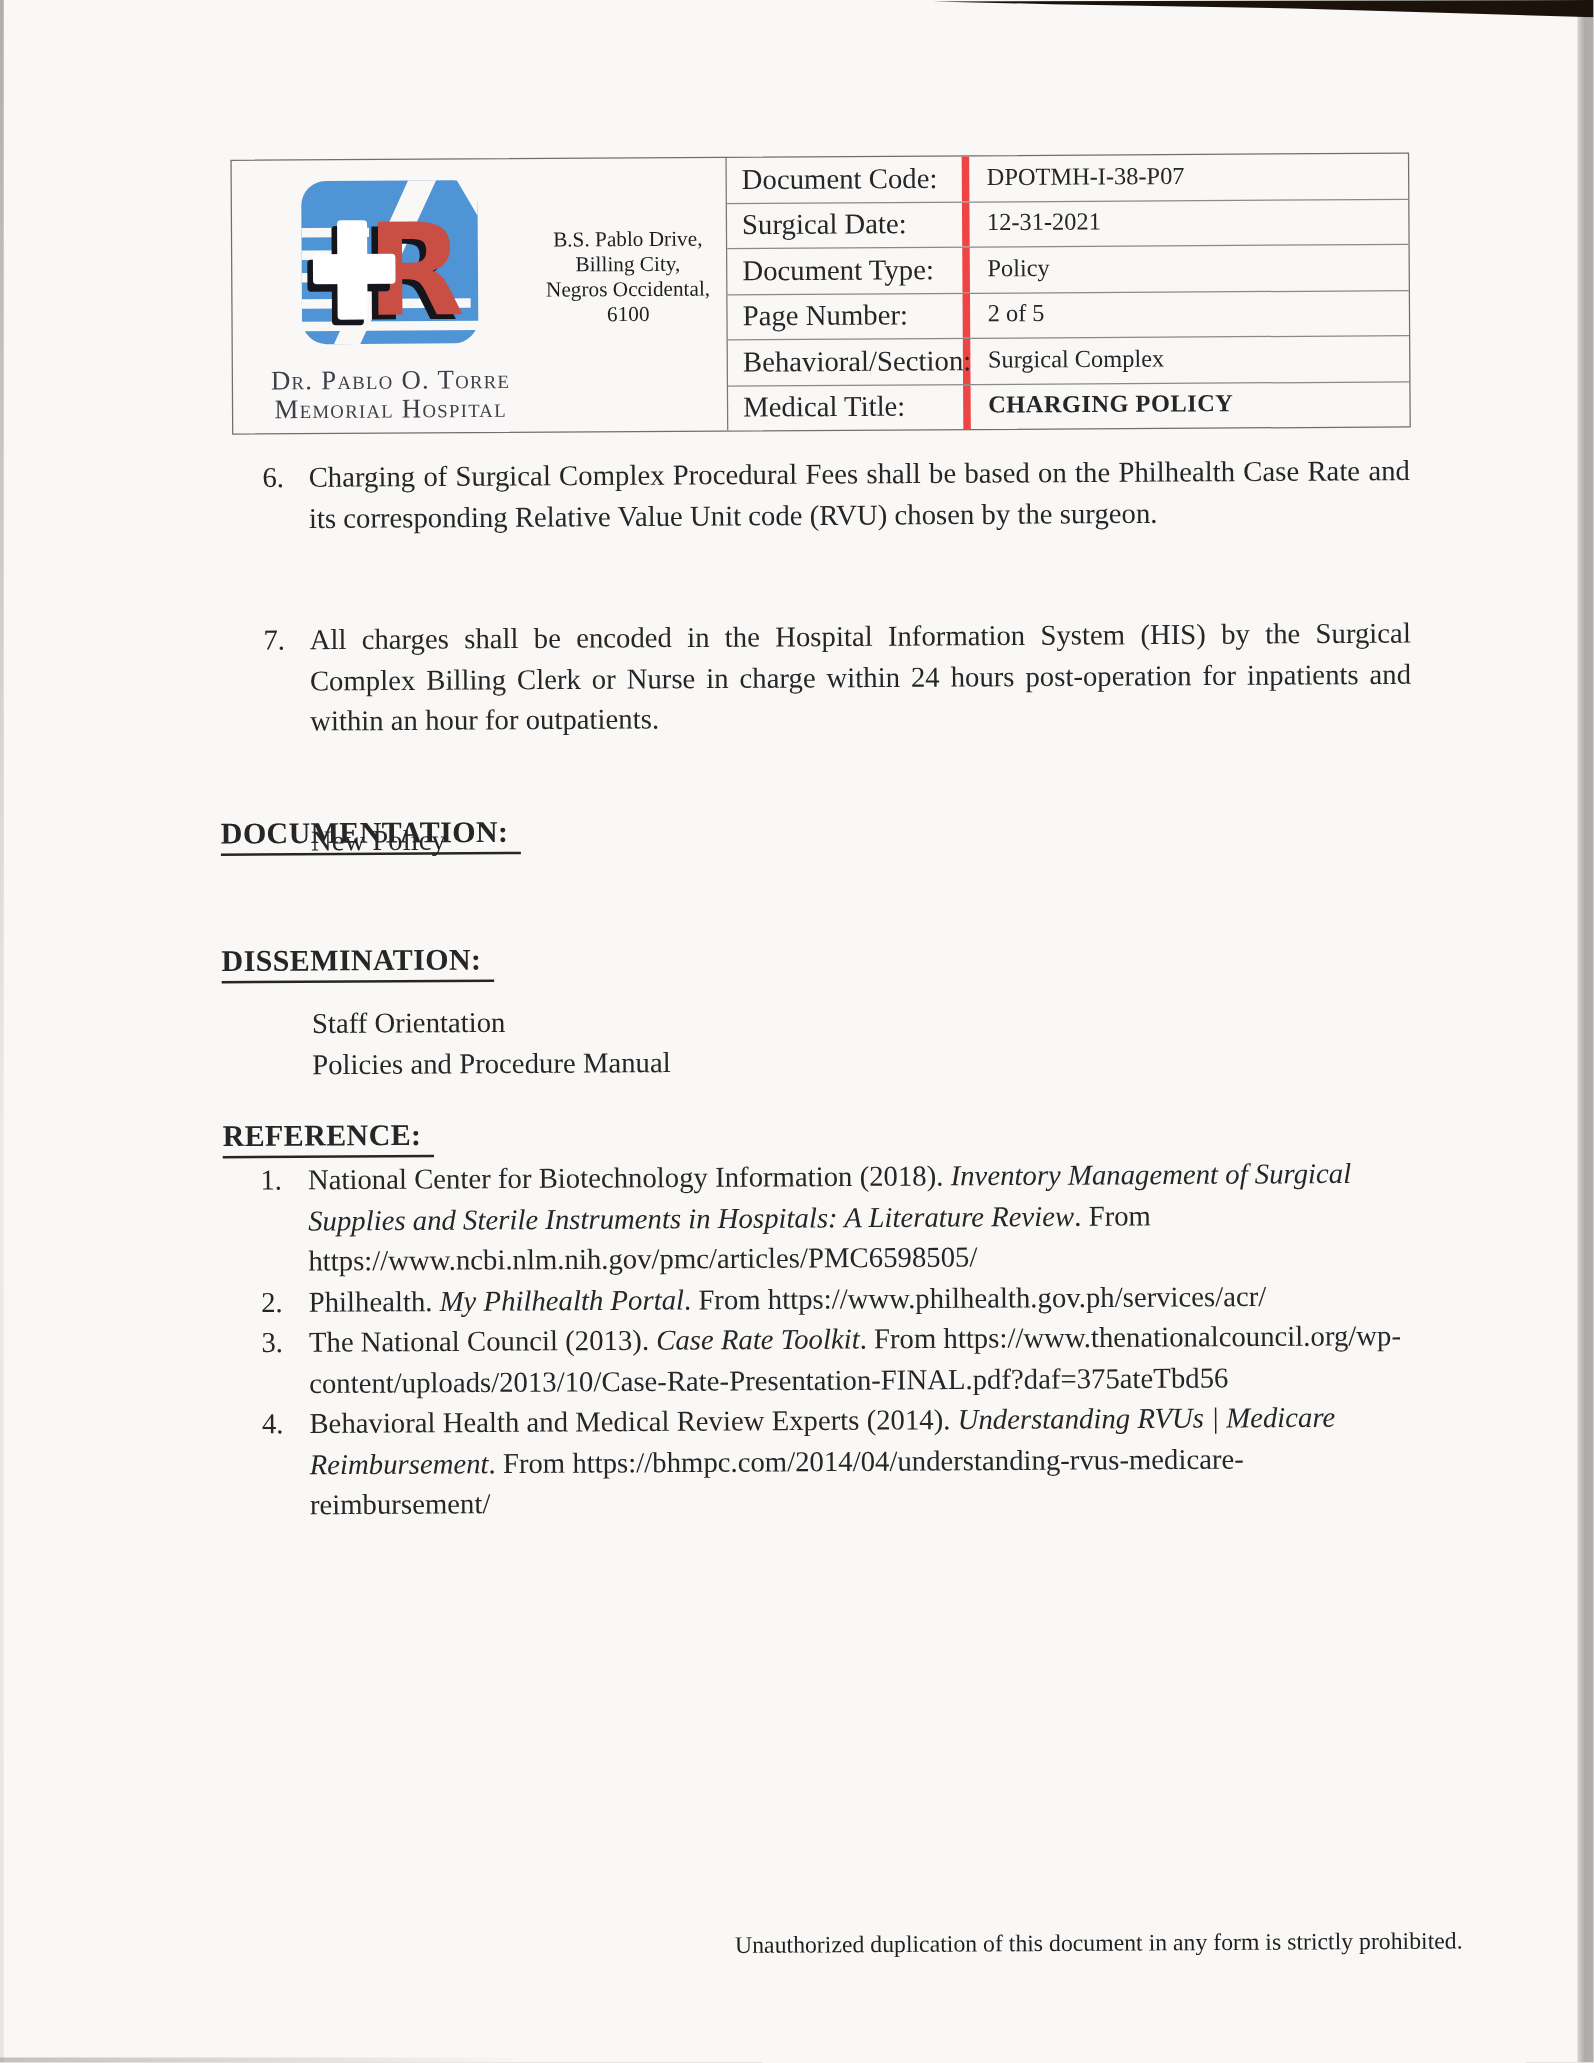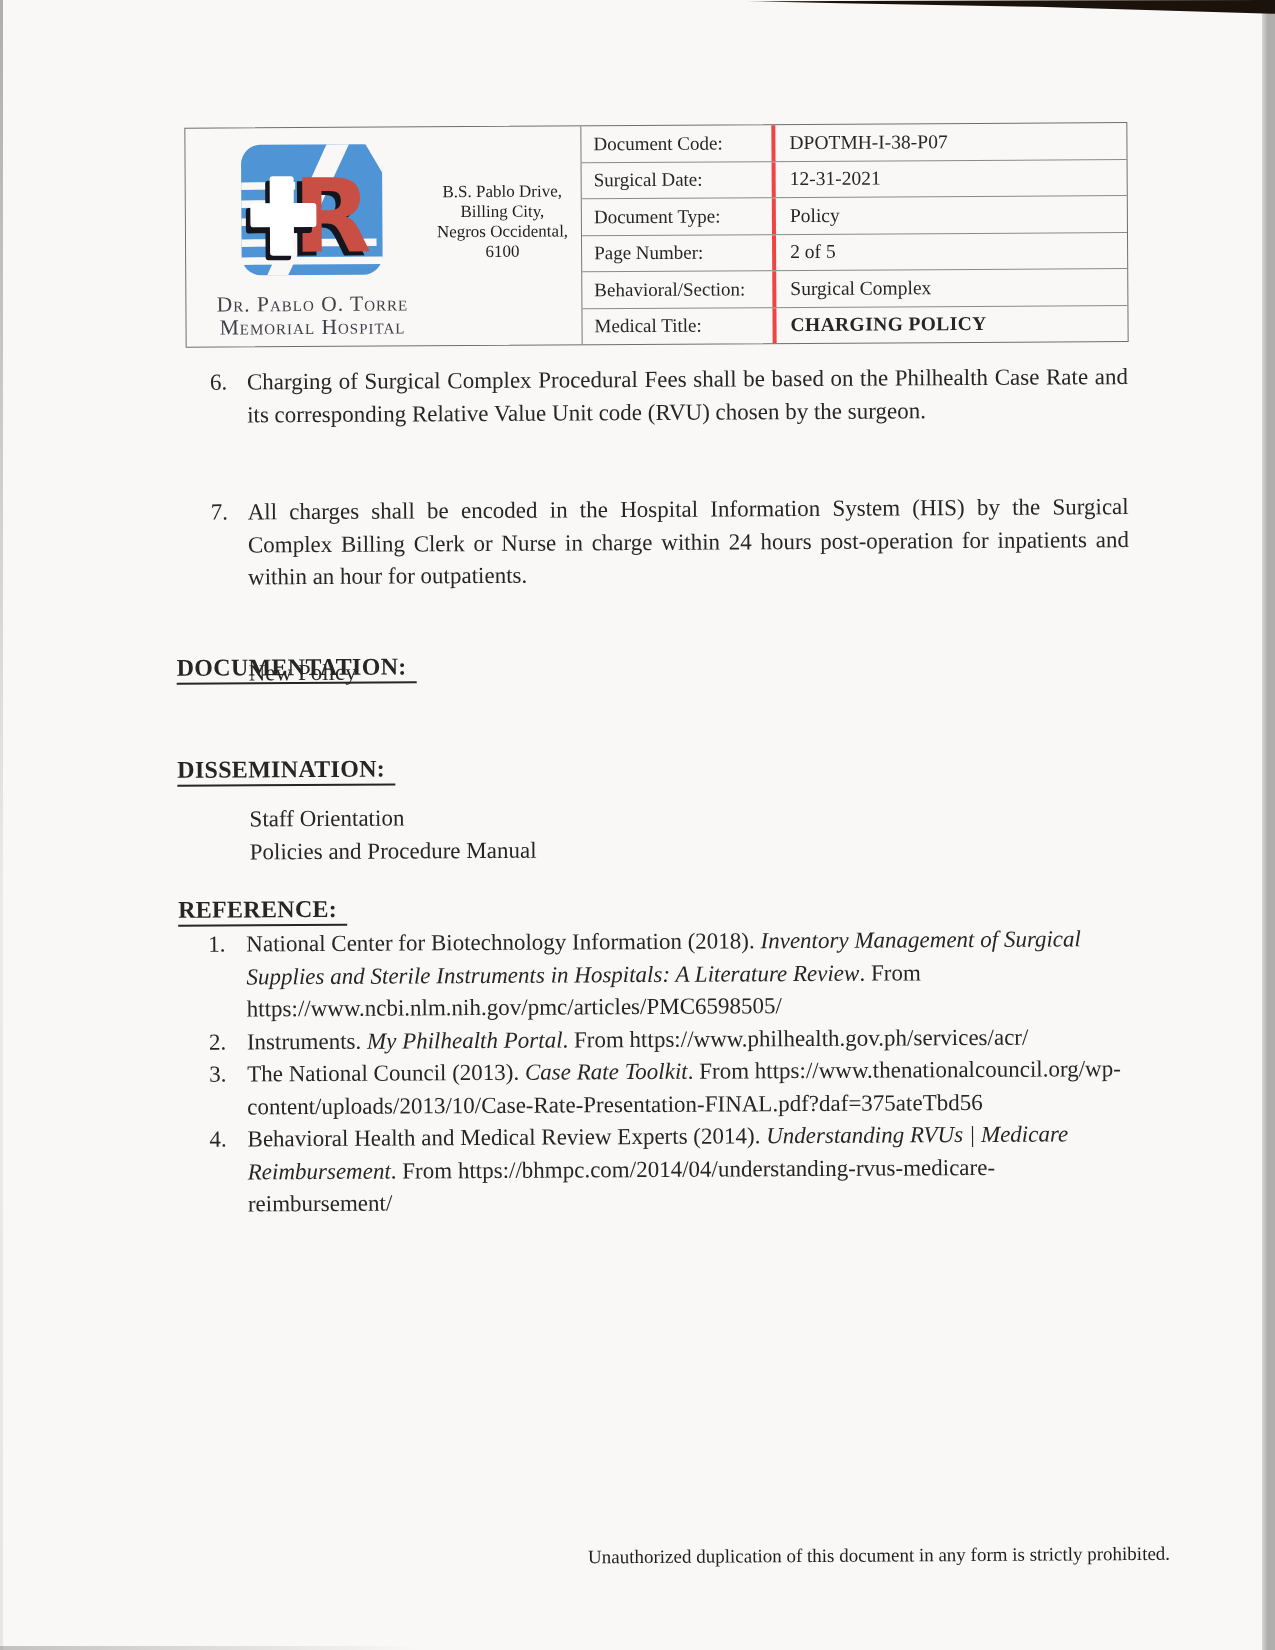--- a/index.html
+++ b/index.html
@@ -26,22 +26,22 @@
   .header-left { width:396px; border-right:1.5px solid #777; display:flex; padding:8px 4px 2px 10px; box-sizing:border-box; }
   .logo-col { width:232px; display:flex; flex-direction:column; align-items:center; }
   .logo-svg { width:150px; height:150px; margin-top:4px; }
   .hospital-name { margin-top:3px; font-variant:small-caps; font-size:21.5px; line-height:23px;
     letter-spacing:1px; color:#3f3f4a; text-align:center; white-space:nowrap; }
   .addr-col { flex:1; display:flex; align-items:center; justify-content:center;
     text-align:center; font-size:17px; line-height:20px; color:#1e1e1e; padding-bottom:34px; }
   .header-right { flex:1; display:flex; flex-direction:column; }
   .hrow { flex:1; display:flex; border-top:1px solid #8a8a8a; }
   .hrow:first-child { border-top:none; }
-  .hlabel { width:194px; box-sizing:border-box; border-right:4px solid #ef4444;
-    display:flex; align-items:center; padding-left:12px; font-size:19px; }
+  .hlabel { width:194px; box-sizing:border-box; border-right:6px solid #ef4444;
+    display:flex; align-items:center; padding-left:12px; font-size:23px; }
   .hvalue { flex:1; display:flex; align-items:center; padding-left:14px; font-size:19.5px; }
   .hvalue.bold { font-weight:bold; letter-spacing:.4px; }
 
   
   .numbered { position:absolute; left:210px; width:918px; display:flex; font-size:23px; line-height:32.5px; }
   .numbered .num { width:37px; flex:none; }
   .numbered .txt { flex:1; text-align:justify; }
   .item-6 { top:364px; }
   .item-7 { top:494px; }
 
@@ -160,21 +160,21 @@
     <div class="sec-heading h-ref">
       <span class="hd">REFERENCE:</span>
     </div>
     <div class="ref-list">
       <div class="ref-item">
         <span class="num">1.</span>
         <span class="txt"><span>National Center for Biotechnology Information (2018). </span><span class="it">Inventory Management of Surgical Supplies and Sterile Instruments in Hospitals: A Literature Review</span><span>. From https://www.ncbi.nlm.nih.gov/pmc/articles/PMC6598505/</span></span>
       </div>
       <div class="ref-item">
         <span class="num">2.</span>
-        <span class="txt"><span>Instruments. </span><span class="it">My Philhealth Portal</span><span>. From https://www.philhealth.gov.ph/services/acr/</span></span>
+        <span class="txt"><span>Philhealth. </span><span class="it">My Philhealth Portal</span><span>. From https://www.philhealth.gov.ph/services/acr/</span></span>
       </div>
       <div class="ref-item">
         <span class="num">3.</span>
         <span class="txt"><span>The National Council (2013). </span><span class="it">Case Rate Toolkit</span><span>. From https://www.thenationalcouncil.org/wp-content/uploads/2013/10/Case-Rate-Presentation-FINAL.pdf?daf=375ateTbd56</span></span>
       </div>
       <div class="ref-item">
         <span class="num">4.</span>
         <span class="txt"><span>Behavioral Health and Medical Review Experts (2014). </span><span class="it">Understanding RVUs | Medicare Reimbursement</span><span>. From https://bhmpc.com/2014/04/understanding-rvus-medicare-reimbursement/</span></span>
       </div>
     </div>

